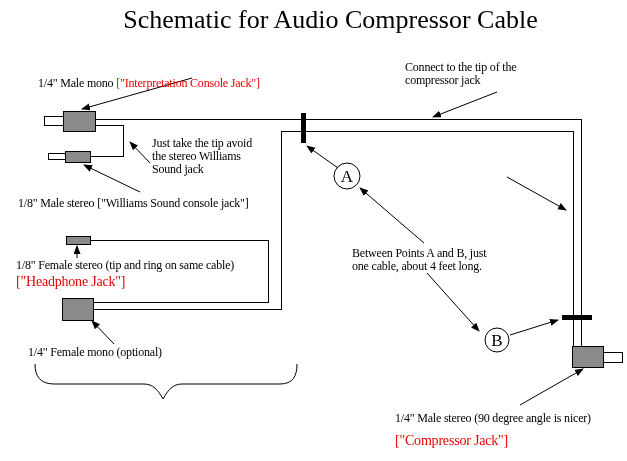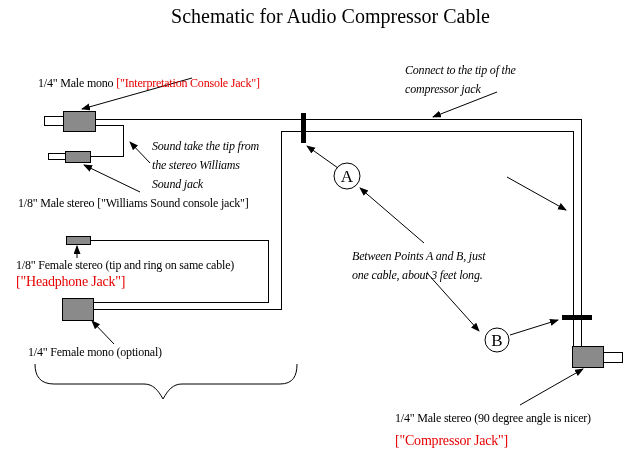--- a/index.html
+++ b/index.html
@@ -18,23 +18,23 @@
   .node-circle { fill:#ffffff; stroke:var(--ink); stroke-width:1; }
   .node-letter { font-family:"Liberation Serif","DejaVu Serif",serif; font-size:17px; fill:var(--ink); text-anchor:middle; }
   .brace { fill:none; stroke:var(--ink); stroke-width:1; }
   .lbl {
     position:absolute; font-size:12px; line-height:14px; letter-spacing:-0.2px;
     white-space:pre-line; color:var(--ink);
   }
   .lbl .red, .lbl.red { color:var(--red); }
   #title {
     position:absolute; top:5px; left:0; width:100%; box-sizing:border-box; padding-left:34px;
-    text-align:center; font-size:20px; white-space:nowrap;
+    text-align:center; font-size:26px; white-space:nowrap;
   }
-  .lh15 { line-height:19px;font-style:italic; }
+  .lh15 { line-height:13px; }
 </style>
 </head>
 <body>
 
 <div id="canvas">
 
   <svg id="diagram" width="627" height="461" viewBox="0 0 627 461" xmlns="http://www.w3.org/2000/svg">
     <defs>
       <marker id="ah" markerWidth="10" markerHeight="8" refX="8" refY="3.5" orient="auto" markerUnits="userSpaceOnUse">
         <path d="M0,0 L9,3.5 L0,7 Z" fill="#000"></path>
@@ -82,35 +82,35 @@
 
     <path class="brace" d="M 35 364 C 35 376 40 384 54 384 L 144 384 C 153 384 158 390 163 399 C 168 390 173 384 182 384 L 280 384 C 293 384 297 376 297 364"></path>
   </svg>
 
   <div id="title">Schematic for Audio Compressor Cable</div>
 
   <div class="lbl" style="left:38px; top:62px;">
     <span>1/4" Male mono </span><span class="red">["Interpretation Console Jack"]</span>
   </div>
 
-  <div class="lbl lh15" style="left:152px; top:137px;">Sound take the tip from
+  <div class="lbl lh15" style="left:152px; top:137px;">Just take the tip avoid
 the stereo Williams
 Sound jack</div>
 
   <div class="lbl" style="left:18px; top:196px;">1/8" Male stereo ["Williams Sound console jack"]</div>
 
   <div class="lbl" style="left:16px; top:258px;">1/8" Female stereo (tip and ring on same cable)</div>
   <div class="lbl red" style="left:16px; top:275px; font-size:14px;">["Headphone Jack"]</div>
 
   <div class="lbl" style="left:28px; top:345px;">1/4" Female mono (optional)</div>
 
 
   <div class="lbl lh15" style="left:405px; top:61px;">Connect to the tip of the
 compressor jack</div>
 
 
   <div class="lbl lh15" style="left:352px; top:247px;">Between Points A and B, just
-one cable, about 3 feet long.</div>
+one cable, about 4 feet long.</div>
 
   <div class="lbl" style="left:395px; top:411px;">1/4" Male stereo (90 degree angle is nicer)</div>
   <div class="lbl red" style="left:395px; top:434px; font-size:14px;">["Compressor Jack"]</div>
 
 </div>
 
 </body></html>

